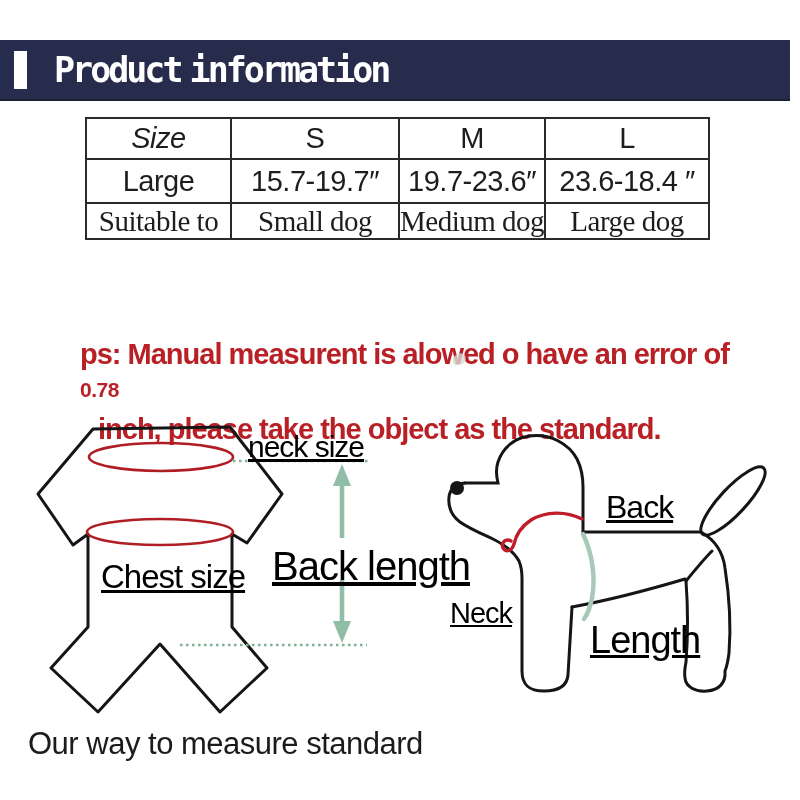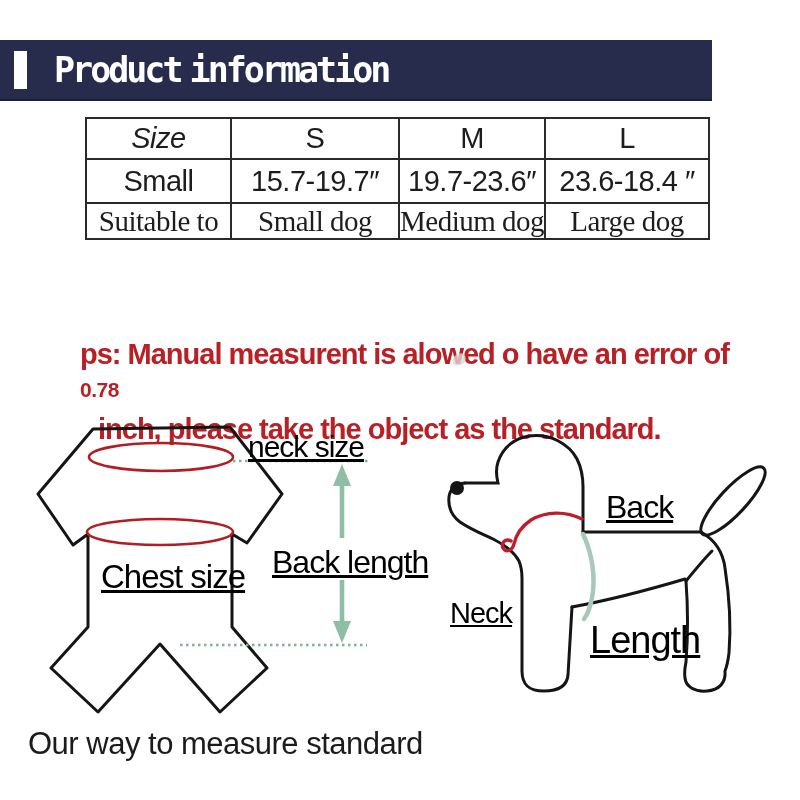--- a/index.html
+++ b/index.html
@@ -5,21 +5,21 @@
   html,body{margin:0;padding:0;}
   .page{
     position:relative;
     width:800px;height:800px;
     background:#ffffff;
     overflow:hidden;
     font-family:"Liberation Sans", sans-serif;
   }
   
   .title-bar{
-    position:absolute;left:0;top:40px;width:712px;height:61px;
+    position:absolute;left:0;top:40px;width:790px;height:61px;
     background:#272b4c;
     border-bottom:2px solid #1d2138;
     box-sizing:border-box;
   }
   .title-accent{
     position:absolute;left:14px;top:11px;width:13px;height:38px;
     background:#ffffff;
   }
   .title-text{
     position:absolute;left:54px;top:10px;
@@ -56,21 +56,21 @@
     background:#d9d9d4;border-radius:60% 40% 55% 45%;
     transform:rotate(-20deg);opacity:.8;
   }
   
   .diag-label{
     position:absolute;color:#000000;white-space:nowrap;
     letter-spacing:-1px;
     text-decoration:underline;
   }
   .lbl-neck-size {left:248px;top:430px;font-size:30px;}
-  .lbl-back-length{left:272px;top:544px;font-size:32px;}
+  .lbl-back-length{left:272px;top:544px;font-size:40px;}
   .lbl-chest-size{left:101px;top:558px;font-size:33px;}
   .lbl-dog-back  {left:606px;top:489px;font-size:32px;}
   .lbl-dog-neck  {left:450px;top:553px;font-size:29px;margin-top:44px;}
   .lbl-dog-length{left:590px;top:619px;font-size:38px;}
   .caption{
     position:absolute;top:726px;font-size:31px;color:#1b1b1b;
     letter-spacing:-0.5px;white-space:nowrap;
   }
   .caption-left{left:28px;}
   .caption-right{left:452px;}
@@ -88,21 +88,21 @@
 
   <table class="size-table">
     <tbody>
       <tr class="row-h">
         <td class="col0">Size</td>
         <td class="col1">S</td>
         <td class="col2">M</td>
         <td class="col3">L</td>
       </tr>
       <tr class="row-c">
-        <td>Small</td>
+        <td>Large</td>
         <td>15.7-19.7″</td>
         <td>19.7-23.6″</td>
         <td>23.6-18.4 ″</td>
       </tr>
       <tr class="row-s">
         <td>Suitable to</td>
         <td>Small dog</td>
         <td>Medium dog</td>
         <td>Large dog</td>
       </tr>

